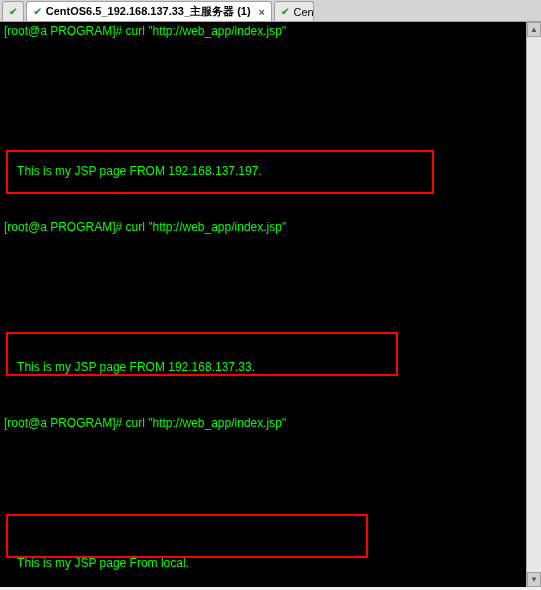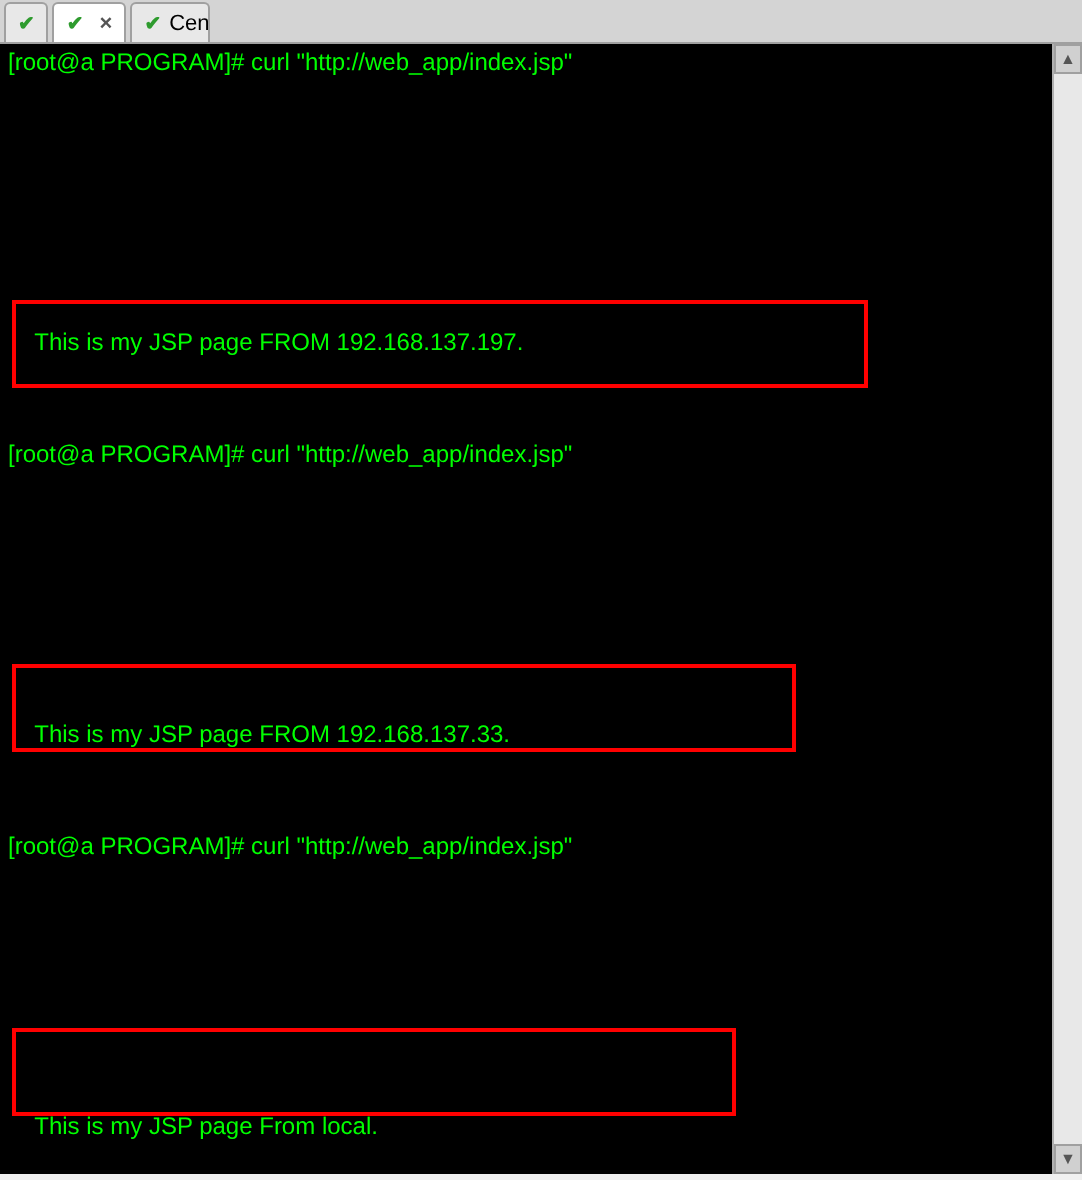--- a/index.html
+++ b/index.html
@@ -93,20 +93,21 @@
 </style>
 </head>
 <body>
 
 <div class="tabbar">
   <div class="tab">
     <span class="check">✔</span>
   </div>
   <div class="tab active">
     <span class="check">✔</span>
+    <span>CentOS6.5_192.168.137.33_主服务器 (1)</span>
     <span class="close">×</span>
   </div>
   <div class="tab partial">
     <span class="check">✔</span>
     <span>CentOS</span>
   </div>
 </div>
 
 <div class="terminal">[root@a PROGRAM]# curl "http://web_app/index.jsp"
 

